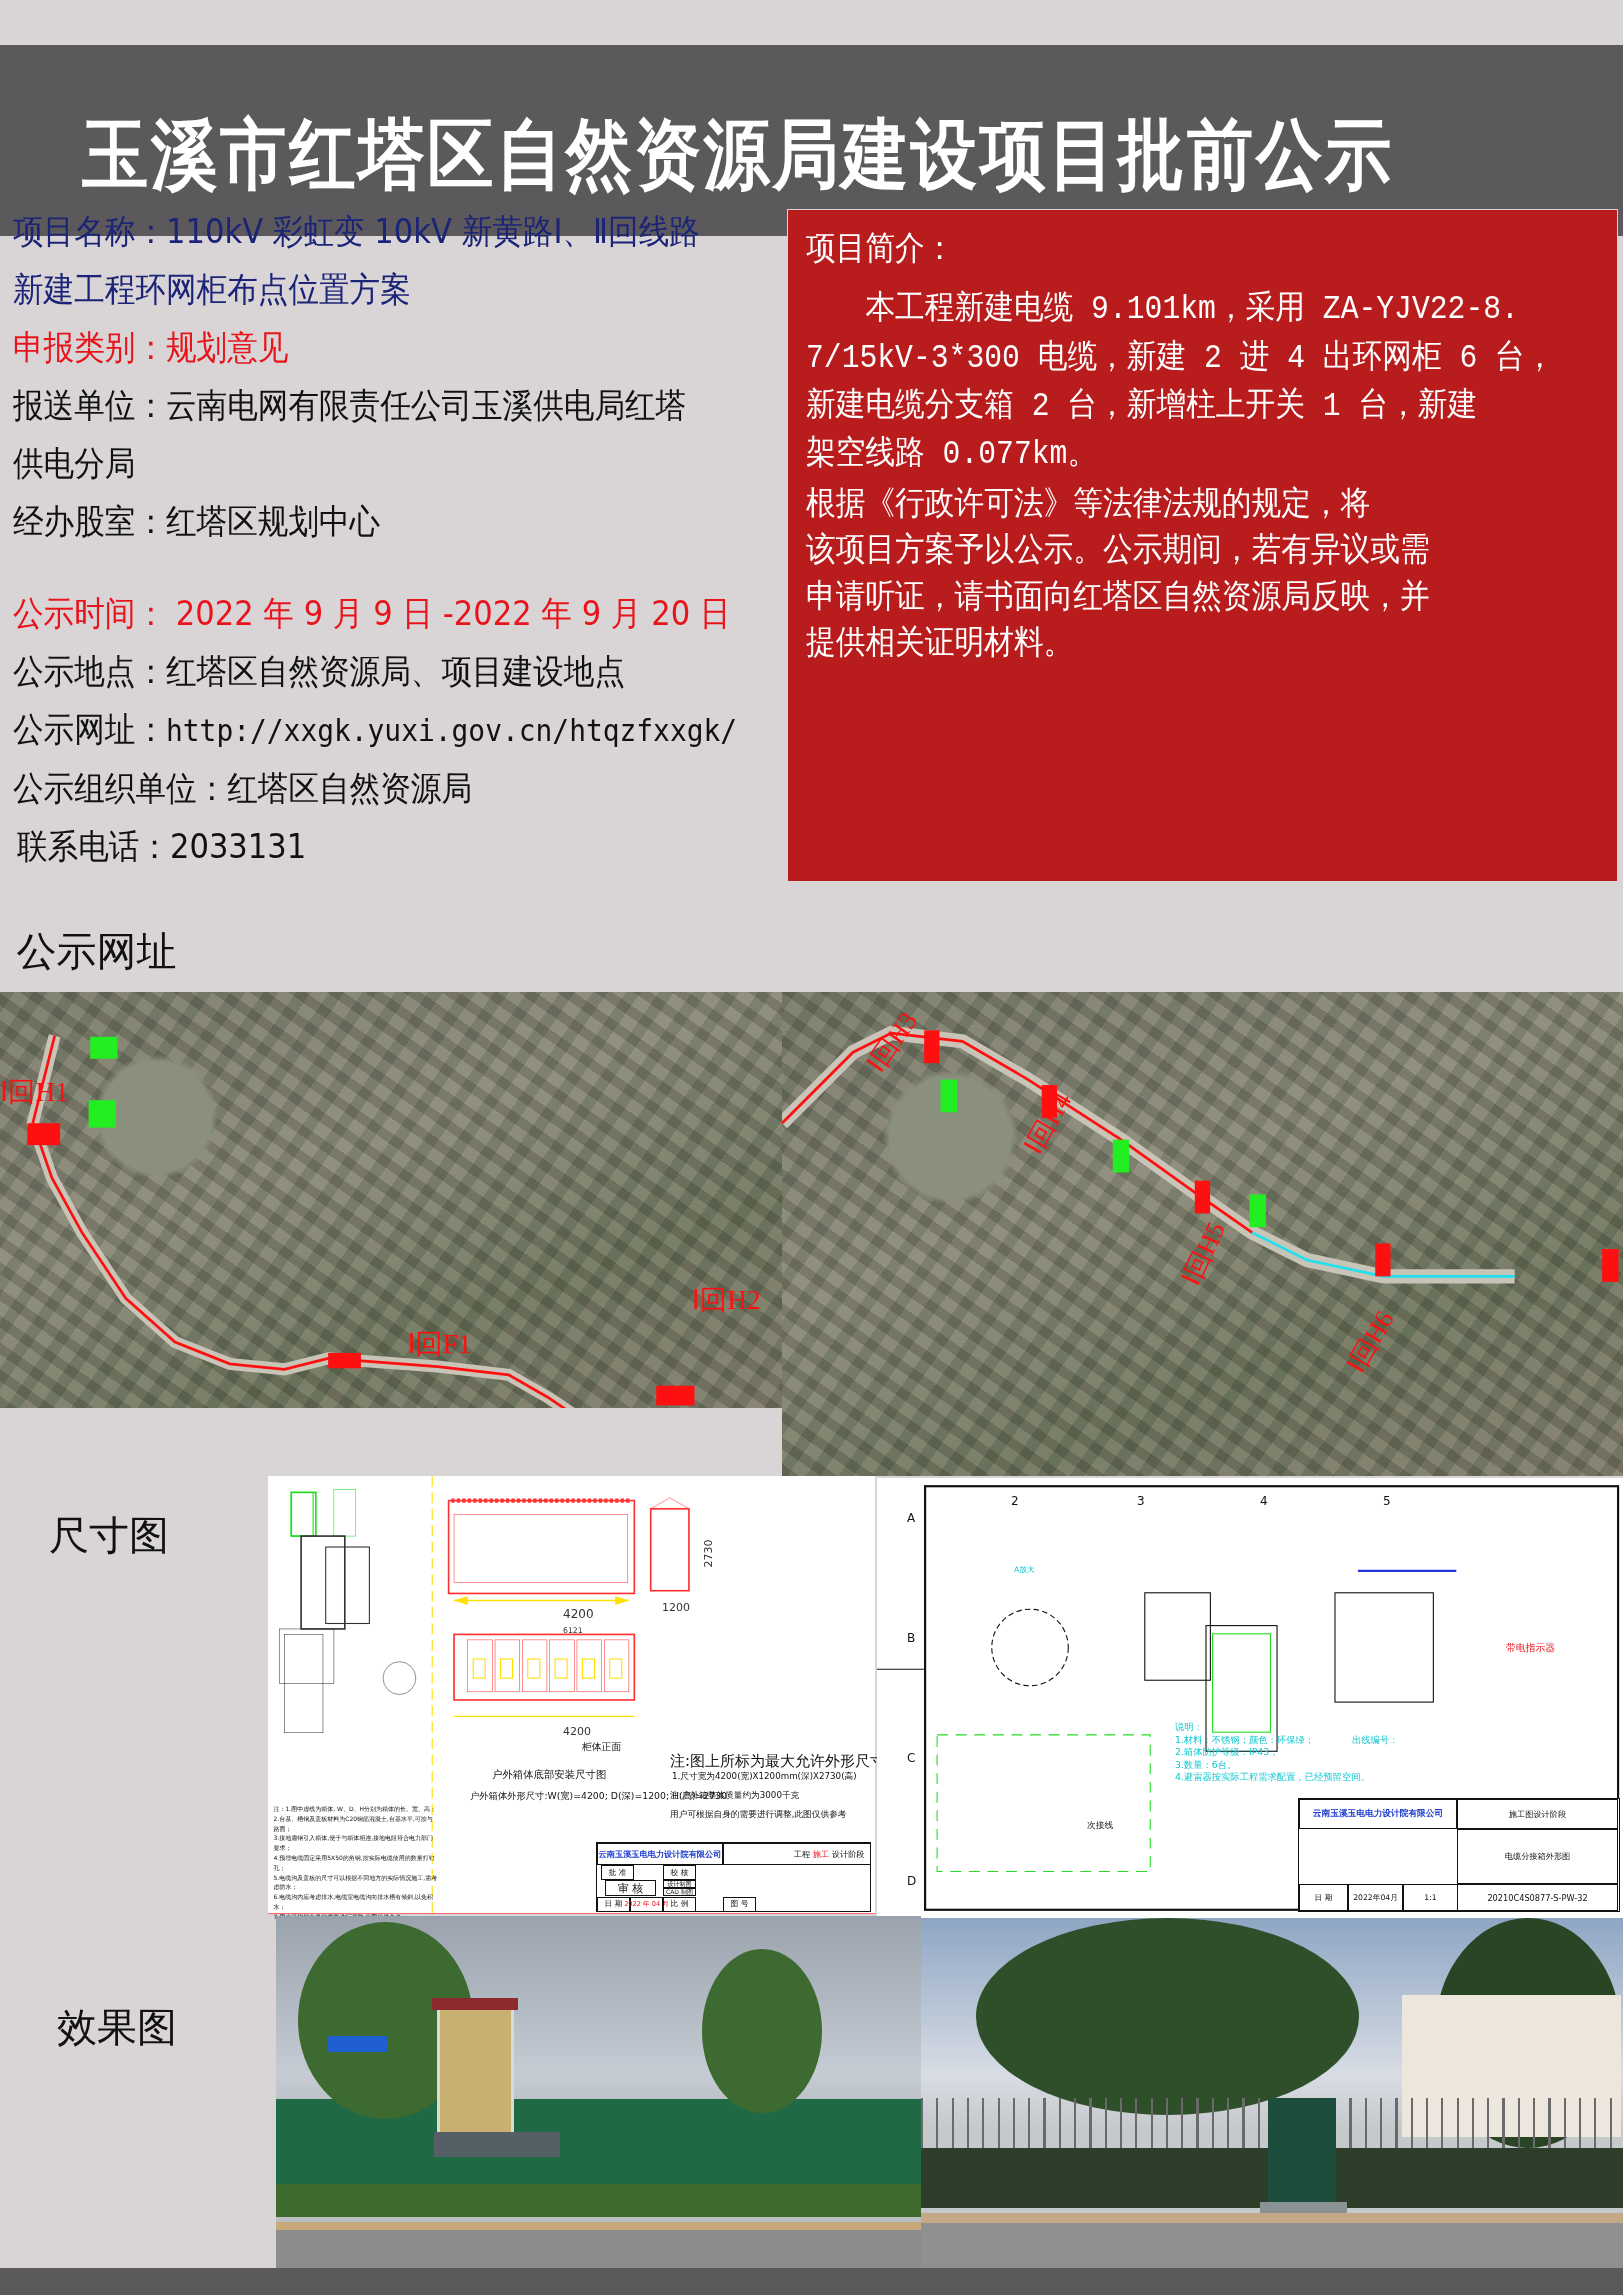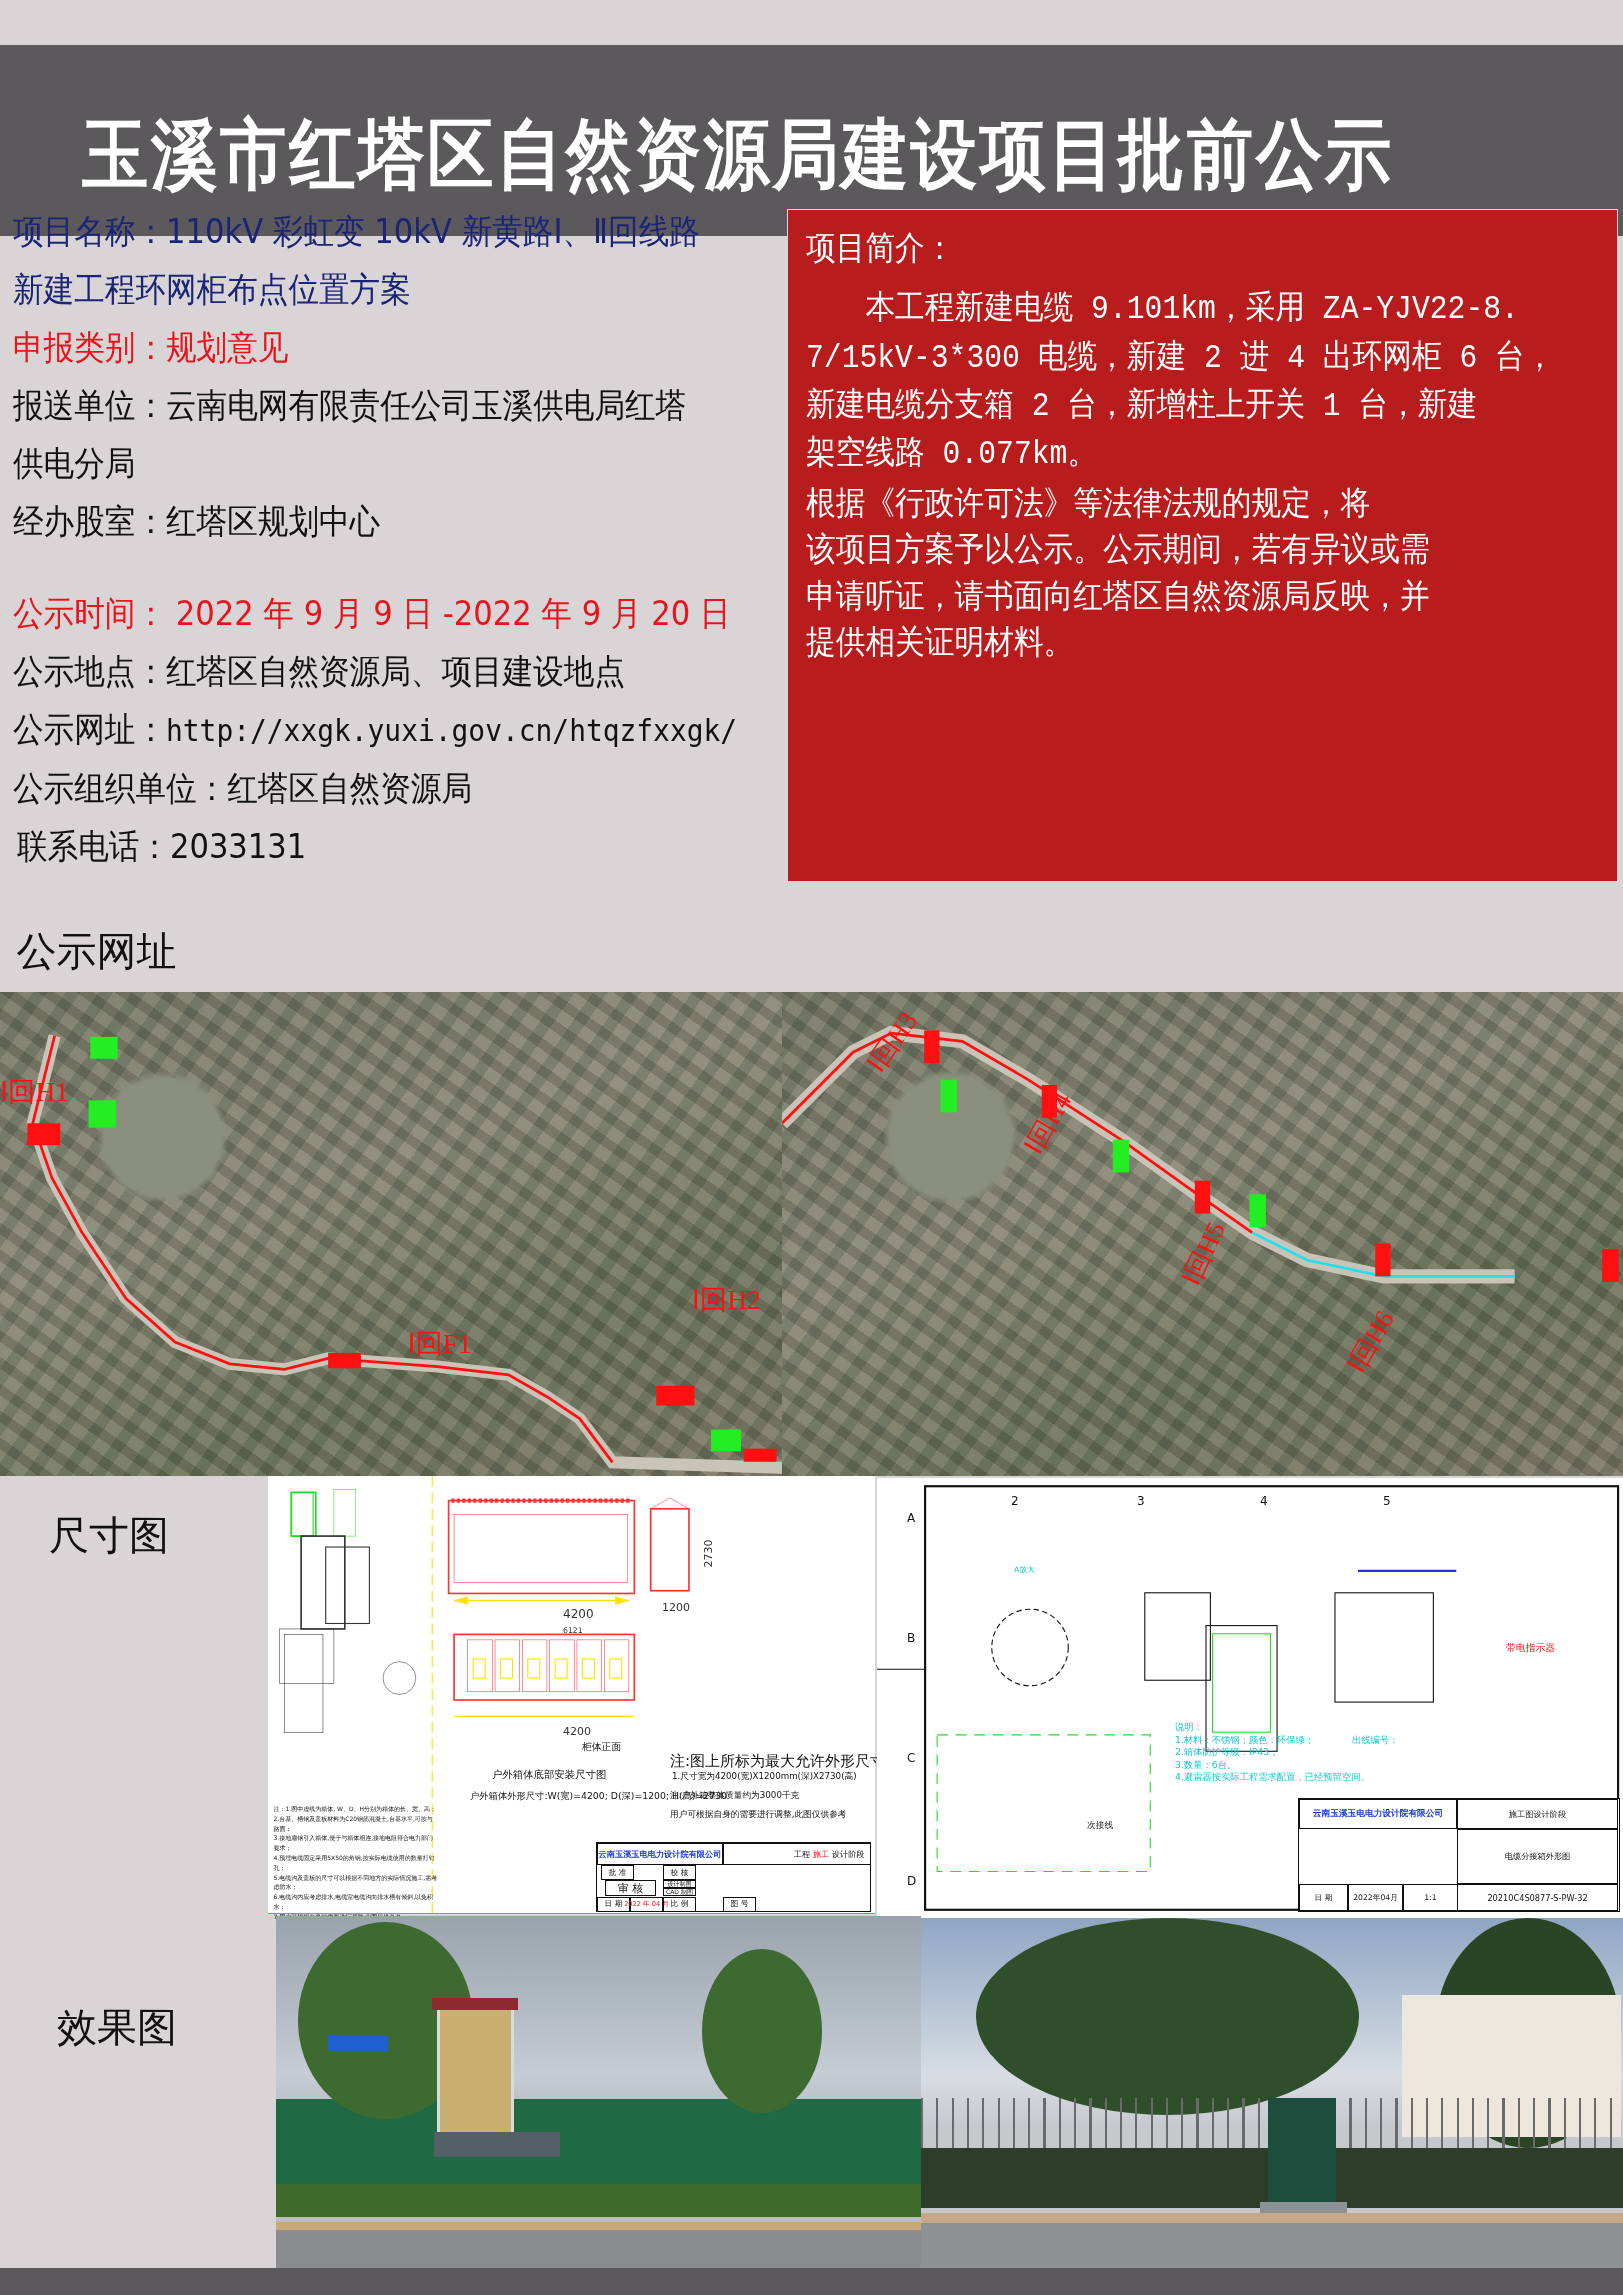--- a/index.html
+++ b/index.html
@@ -69,21 +69,21 @@
   <div class="sline" style="top:172px">新建电缆分支箱 2 台，新增柱上开关 1 台，新建</div>
   <div class="sline" style="top:220px">架空线路 0.077km。</div>
   <div class="sline" style="top:271px">根据《行政许可法》等法律法规的规定，将</div>
   <div class="sline" style="top:317px">该项目方案予以公示。公示期间，若有异议或需</div>
   <div class="sline" style="top:364px">申请听证，请书面向红塔区自然资源局反映，并</div>
   <div class="sline" style="top:410px">提供相关证明材料。</div>
 </div>
 
 <div class="abs section-label" style="left:16.4px;top:924px;">公示网址</div>
 
-<div class="abs map" style="left:0;top:992px;width:782px;height:484px;padding-left:30px;">
+<div class="abs map" style="left:0;top:992px;width:782px;height:416px;">
   <div class="sat"></div>
   <svg class="abs" style="left:0;top:0" width="782" height="484" viewBox="0 0 1430 885">
     <path d="M100 80 L60 240 L95 340 L150 440 L230 560 L320 640 L420 680 L520 690 L600 670 L800 685 L930 700 L1000 740 L1060 780 L1120 860 L1430 870" stroke="#c9c4b8" stroke-width="22" fill="none"></path>
     <path d="M100 80 L60 240 L95 340 L150 440 L230 560 L320 640 L420 680 L520 690 L600 670 L800 685 L930 700 L1000 740 L1060 780 L1120 860" stroke="#ff1010" stroke-width="5" fill="none"></path>
     <rect x="50" y="240" width="60" height="40" fill="#ff1010"></rect>
     <rect x="600" y="660" width="60" height="28" fill="#ff1010"></rect>
     <rect x="1200" y="720" width="70" height="36" fill="#ff1010"></rect>
     <rect x="1360" y="835" width="60" height="24" fill="#ff1010"></rect>
     <rect x="165" y="82" width="50" height="40" fill="#22ee22"></rect>
     <rect x="162" y="198" width="50" height="50" fill="#22ee22"></rect>

